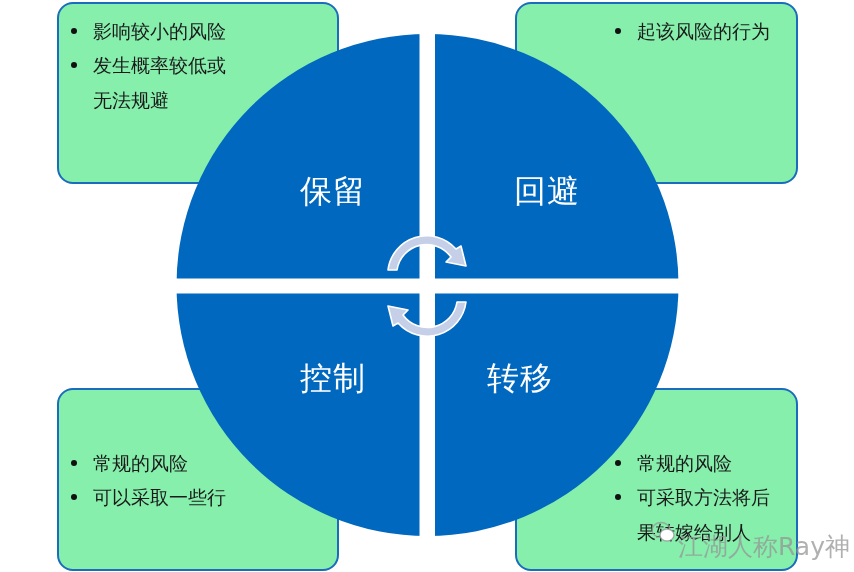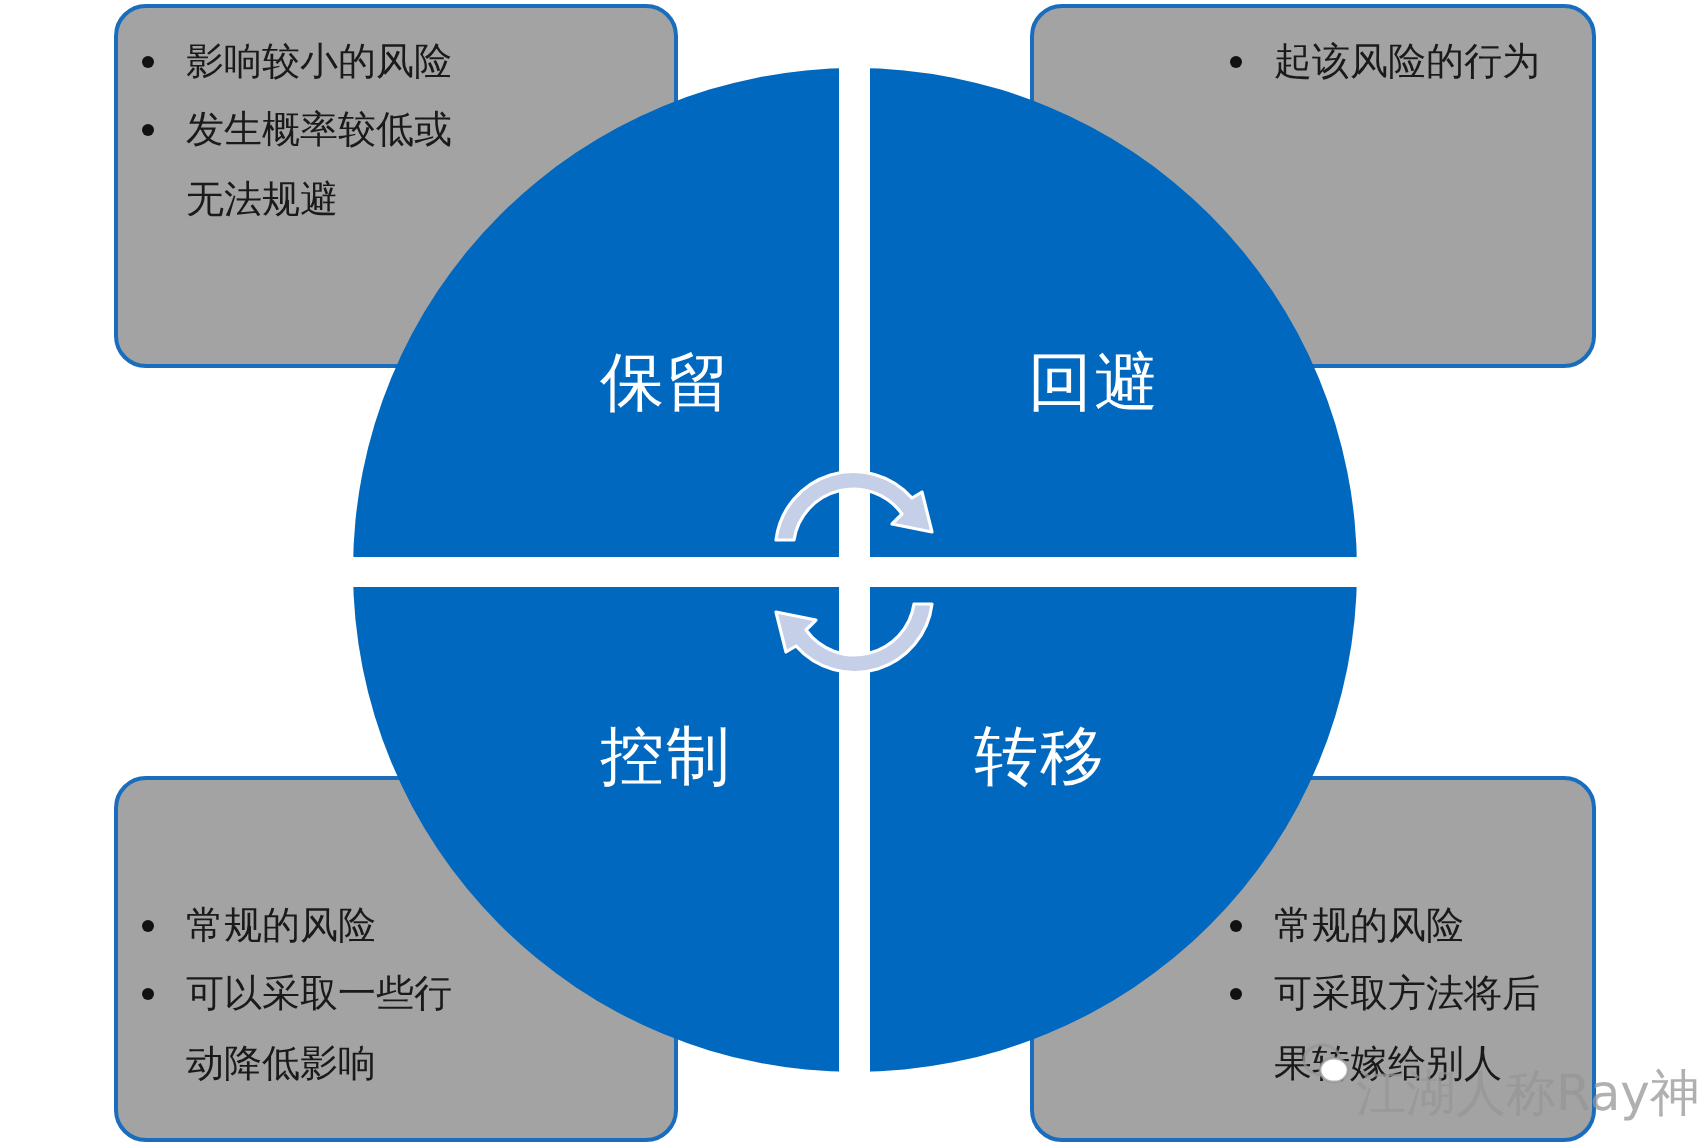--- a/index.html
+++ b/index.html
@@ -3,21 +3,21 @@
 <meta charset="utf-8">
 <style>
   html, body { margin: 0; padding: 0; background: #ffffff; }
   body { width: 854px; height: 572px; position: relative; overflow: hidden;
          font-family: "DejaVu Sans", "Liberation Sans", sans-serif; }
   .box {
     position: absolute;
     box-sizing: border-box;
     border: 2.5px solid #1a6dbd;
     border-radius: 16px;
-    background: #a3a3a3;
+    background: #86efac;
   }
   .box ul { list-style: none; margin: 0; padding: 0; position: absolute; }
   .box li { position: relative; font-size: 19px; line-height: 34px; color: #1a1a1a; padding-left: 26px; }
   .box li::before { content: ""; position: absolute; left: 4px; top: 14px; width: 6px; height: 6px; border-radius: 50%; background: #111; }
   .box li .l { display: block; }
   .box li .l + .l { margin-top: 1px; }
   #box-tl { left: 57px; top: 2px; width: 282px; height: 182px; }
   #box-tr { left: 515px; top: 2px; width: 283px; height: 182px; }
   #box-bl { left: 57px; top: 388px; width: 282px; height: 183px; }
   #box-br { left: 515px; top: 388px; width: 283px; height: 183px; }
@@ -61,21 +61,20 @@
       </li>
   </ul>
 </div>
 <div class="box" id="box-bl">
   <ul>
     <li>
         <span class="l">常规的风险</span>
       </li>
     <li>
         <span class="l">可以采取一些行</span>
-        <span class="l">动降低影响</span>
       </li>
   </ul>
 </div>
 <div class="box" id="box-br">
   <ul>
     <li>
         <span class="l">常规的风险</span>
       </li>
     <li>
         <span class="l">可采取方法将后</span>

